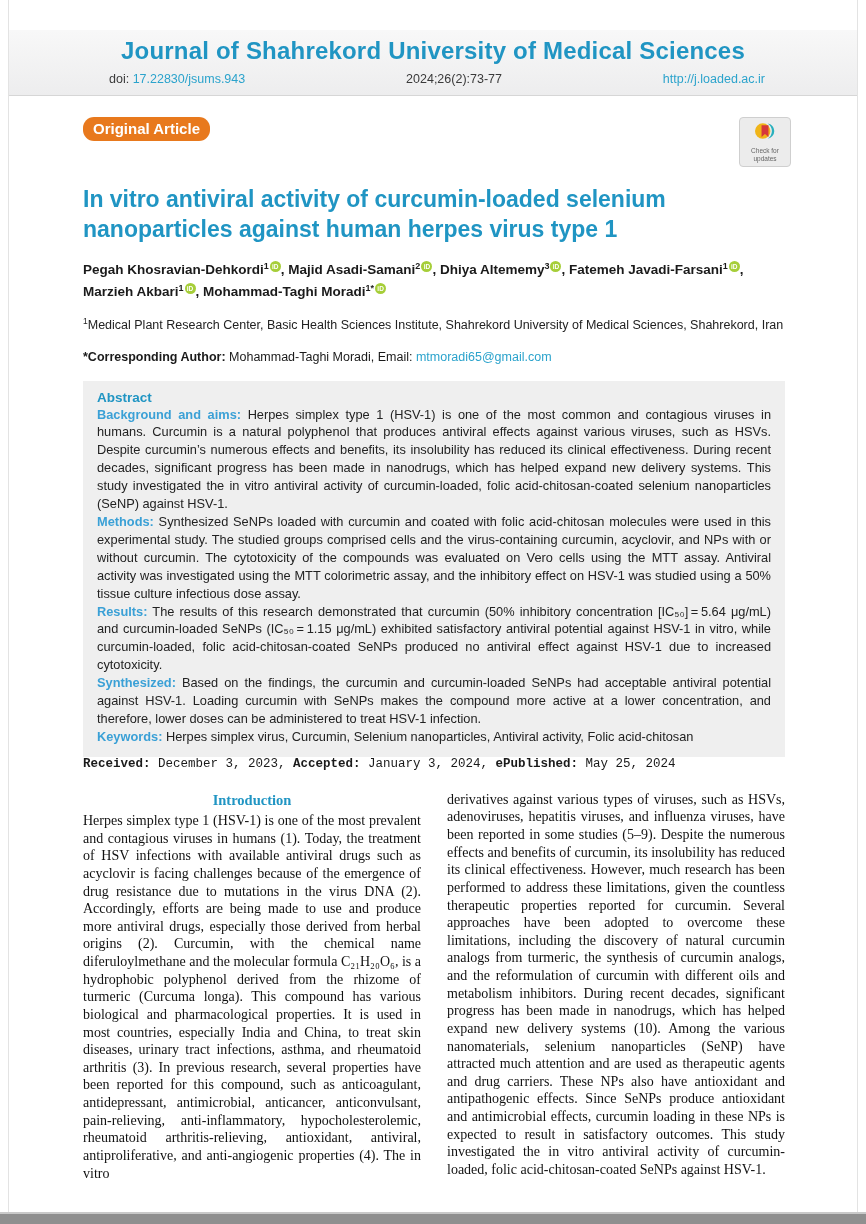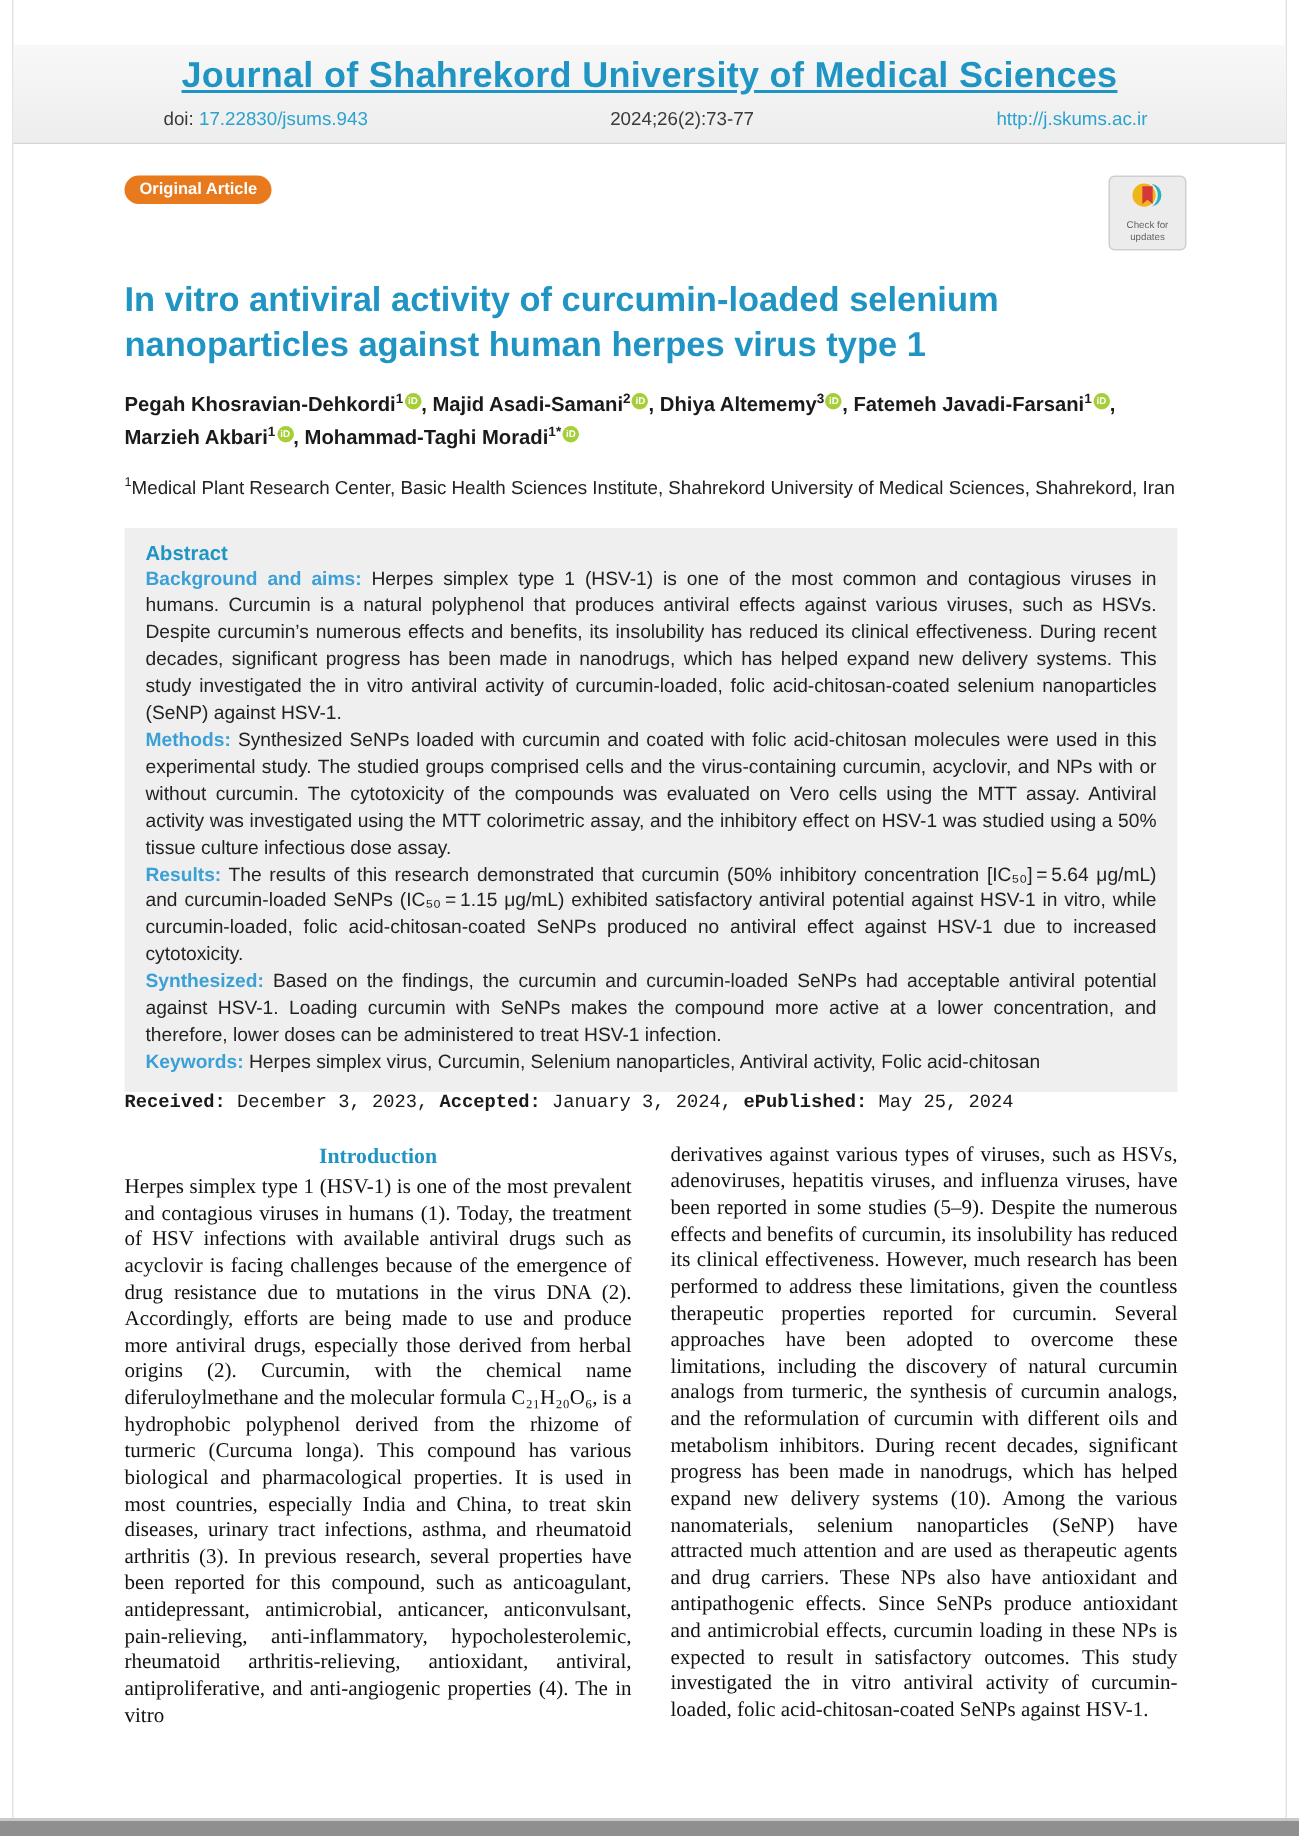--- a/index.html
+++ b/index.html
@@ -26,32 +26,32 @@
   }
   
   .header-band{
     margin-top:30px;
     background:linear-gradient(#f8f8f8,#ededee);
     border-bottom:1px solid #d6d6d6;
     padding:7px 0 9px;
   }
   .journal-title{
     text-align:center;color:var(--accent);
-    font-size:24px;font-weight:bold;letter-spacing:.2px;text-decoration:underline;
+    font-size:24px;font-weight:bold;letter-spacing:.2px;
   }
   .header-meta{
     display:flex;justify-content:space-between;align-items:baseline;
     padding:7px 92px 0 100px;font-size:12.5px;color:#3a3a3a;
   }
   .header-meta a,.tlink{color:var(--link);text-decoration:none;}
   
   .content{padding:0 66px 0 74px;}
   .badge-row{margin-top:21px;display:flex;justify-content:space-between;align-items:flex-start;}
   .type-badge{
-    background:var(--orange);color:#fff;font-size:11px;font-weight:bold;
+    background:var(--orange);color:#fff;font-size:15px;font-weight:bold;
     padding:3px 10px 4px;display:inline-block;border-radius:11px;
   }
   .check-updates{
     width:52px;height:50px;background:#ececec;border:1px solid #cfcfcf;border-radius:4px;
     display:flex;flex-direction:column;align-items:center;justify-content:center;gap:1px;
     cursor:pointer;
   }
   .check-updates .cu-text{font-size:6.5px;color:#666;line-height:1.2;text-align:center;}
   .article-title{
     margin-top:17px;color:var(--accent);
@@ -94,21 +94,21 @@
 </head>
 <body>
 
 <div class="sheet">
 
   <div class="header-band">
     <div class="journal-title">Journal of Shahrekord University of Medical Sciences</div>
     <div class="header-meta">
       <span><span>doi: </span><a href="#" class="tlink">17.22830/jsums.943</a></span>
       <span>2024;26(2):73-77</span>
-      <a href="#" class="tlink">http://j.skums.ac.ir</a>
+      <a href="#" class="tlink">http://j.loaded.ac.ir</a>
     </div>
   </div>
 
   <div class="content">
 
     <div class="badge-row">
       <span class="type-badge">Original Article</span>
       <div class="check-updates">
         <span>
           <svg width="22" height="20" viewBox="0 0 24 22">
@@ -127,20 +127,21 @@
     <h1 class="article-title"><span class="seg-italic">In vitro</span><span> antiviral activity of curcumin-loaded selenium nanoparticles against human herpes virus type 1</span></h1>
 
     <div class="authors">
       <span><span>Pegah Khosravian-Dehkordi</span><sup>1</sup><span class="orcid">iD</span><span>, </span></span><span><span>Majid Asadi-Samani</span><sup>2</sup><span class="orcid">iD</span><span>, </span></span><span><span>Dhiya Altememy</span><sup>3</sup><span class="orcid">iD</span><span>, </span></span><span><span>Fatemeh Javadi-Farsani</span><sup>1</sup><span class="orcid">iD</span><span>, </span></span><span><span>Marzieh Akbari</span><sup>1</sup><span class="orcid">iD</span><span>, </span></span><span><span>Mohammad-Taghi Moradi</span><sup>1*</sup><span class="orcid">iD</span></span>
     </div>
 
     <div class="affiliations">
       <div><sup>1</sup><span>Medical Plant Research Center, Basic Health Sciences Institute, Shahrekord University of Medical Sciences, Shahrekord, Iran</span></div>
     </div>
 
+    <div class="corresponding"><span class="seg-bold">*Corresponding Author: </span><span>Mohammad-Taghi Moradi, Email: </span><span class="seg-link">mtmoradi65@gmail.com</span></div>
 
     <div class="abstract-box">
       <div class="abs-title">Abstract</div>
       <div class="abs-p"><span class="abs-label">Background and aims:</span><span><span> Herpes simplex type 1 (HSV-1) is one of the most common and contagious viruses in humans. Curcumin is a natural polyphenol that produces antiviral effects against various viruses, such as HSVs. Despite curcumin’s numerous effects and benefits, its insolubility has reduced its clinical effectiveness. During recent decades, significant progress has been made in nanodrugs, which has helped expand new delivery systems. This study investigated the </span><span class="seg-italic">in vitro</span><span> antiviral activity of curcumin-loaded, folic acid-chitosan-coated selenium nanoparticles (SeNP) against HSV-1.</span></span></div>
       <div class="abs-p"><span class="abs-label">Methods:</span><span><span> Synthesized SeNPs loaded with curcumin and coated with folic acid-chitosan molecules were used in this experimental study. The studied groups comprised cells and the virus-containing curcumin, acyclovir, and NPs with or without curcumin. The cytotoxicity of the compounds was evaluated on Vero cells using the MTT assay. Antiviral activity was investigated using the MTT colorimetric assay, and the inhibitory effect on HSV-1 was studied using a 50% tissue culture infectious dose assay.</span></span></div>
       <div class="abs-p"><span class="abs-label">Results:</span><span><span> The results of this research demonstrated that curcumin (50% inhibitory concentration [IC₅₀] = 5.64 μg/mL) and curcumin-loaded SeNPs (IC₅₀ = 1.15 μg/mL) exhibited satisfactory antiviral potential against HSV-1 </span><span class="seg-italic">in vitro</span><span>, while curcumin-loaded, folic acid-chitosan-coated SeNPs produced no antiviral effect against HSV-1 due to increased cytotoxicity.</span></span></div>
       <div class="abs-p"><span class="abs-label">Synthesized:</span><span><span> Based on the findings, the curcumin and curcumin-loaded SeNPs had acceptable antiviral potential against HSV-1. Loading curcumin with SeNPs makes the compound more active at a lower concentration, and therefore, lower doses can be administered to treat HSV-1 infection.</span></span></div>
       <div class="abs-p"><span class="abs-label">Keywords:</span><span><span> Herpes simplex virus, Curcumin, Selenium nanoparticles, Antiviral activity, Folic acid-chitosan</span></span></div>
     </div>
 

